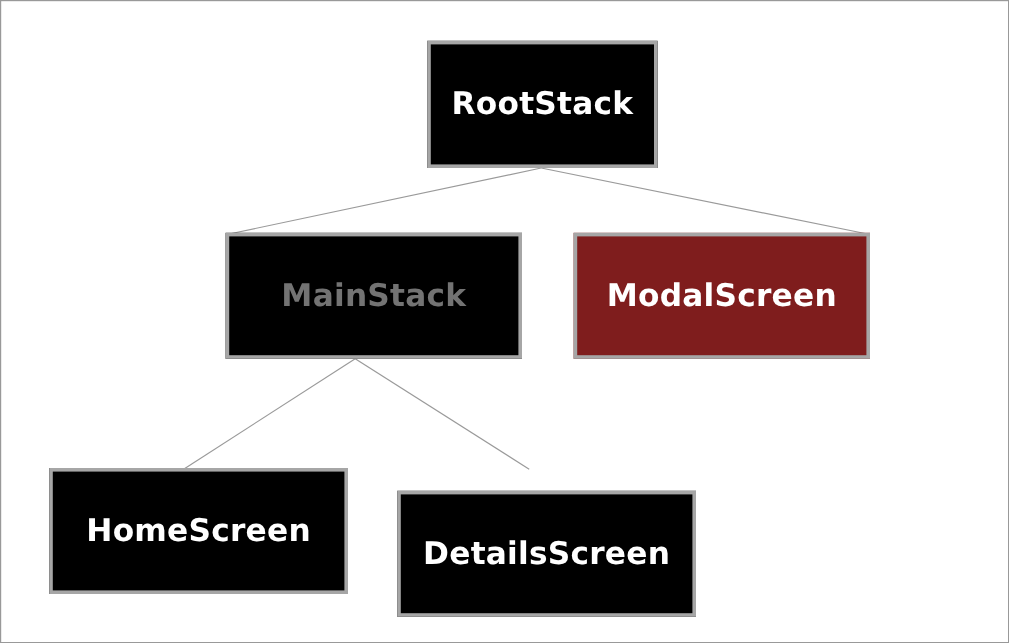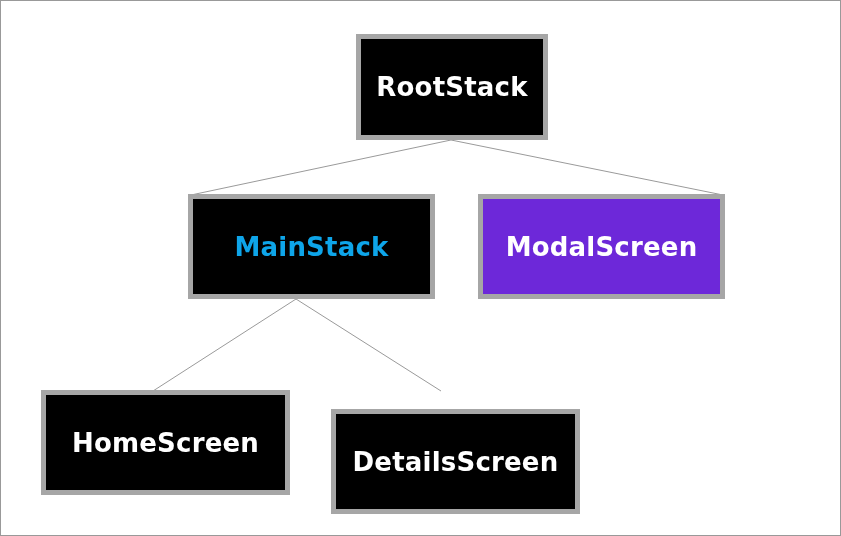--- a/index.html
+++ b/index.html
@@ -24,21 +24,21 @@
     position: absolute;
     left: 0;
     top: 0;
     width: 841px;
     height: 536px;
     pointer-events: none;
   }
   .node {
     position: absolute;
     background: #000000;
-    border: 5px solid #22c55e;
+    border: 3px solid #22c55e;
     box-sizing: border-box;
     display: flex;
     align-items: center;
     justify-content: center;
   }
   .node-label {
     color: #ffffff;
     font-family: "DejaVu Sans", sans-serif;
     font-weight: bold;
     font-size: 26px;
@@ -58,24 +58,24 @@
       <line x1="450" y1="139" x2="722" y2="194" stroke="#9a9a9a" stroke-width="1"></line>
       <line x1="295" y1="298" x2="152" y2="390" stroke="#9a9a9a" stroke-width="1"></line>
       <line x1="295" y1="298" x2="440" y2="390" stroke="#9a9a9a" stroke-width="1"></line>
     </svg>
 
   <div class="node" id="node-root-stack" style="left: 355px; top: 33px; width: 192px; height: 106px; background: rgb(0, 0, 0); border-color: rgb(166, 166, 166);">
     <span class="node-label" style="color: rgb(255, 255, 255);">RootStack</span>
   </div>
 
   <div class="node" id="node-main-stack" style="left: 187px; top: 193px; width: 247px; height: 105px; background: rgb(0, 0, 0); border-color: rgb(166, 166, 166);">
-    <span class="node-label" style="color: #0ea5e9;">MainStack</span>
+    <span class="node-label" style="color: #737373;">MainStack</span>
   </div>
 
-  <div class="node" id="node-modal-screen" style="left: 477px; top: 193px; width: 247px; height: 105px; background: #6d28d9; border-color: rgb(166, 166, 166);">
+  <div class="node" id="node-modal-screen" style="left: 477px; top: 193px; width: 247px; height: 105px; background: #7f1d1d; border-color: rgb(166, 166, 166);">
     <span class="node-label" style="color: rgb(255, 255, 255);">ModalScreen</span>
   </div>
 
   <div class="node" id="node-home-screen" style="left: 40px; top: 389px; width: 249px; height: 105px; background: rgb(0, 0, 0); border-color: rgb(166, 166, 166);">
     <span class="node-label" style="color: rgb(255, 255, 255);">HomeScreen</span>
   </div>
 
   <div class="node" id="node-details-screen" style="left: 330px; top: 408px; width: 249px; height: 105px; background: rgb(0, 0, 0); border-color: rgb(166, 166, 166);">
     <span class="node-label" style="color: rgb(255, 255, 255);">DetailsScreen</span>
   </div>

